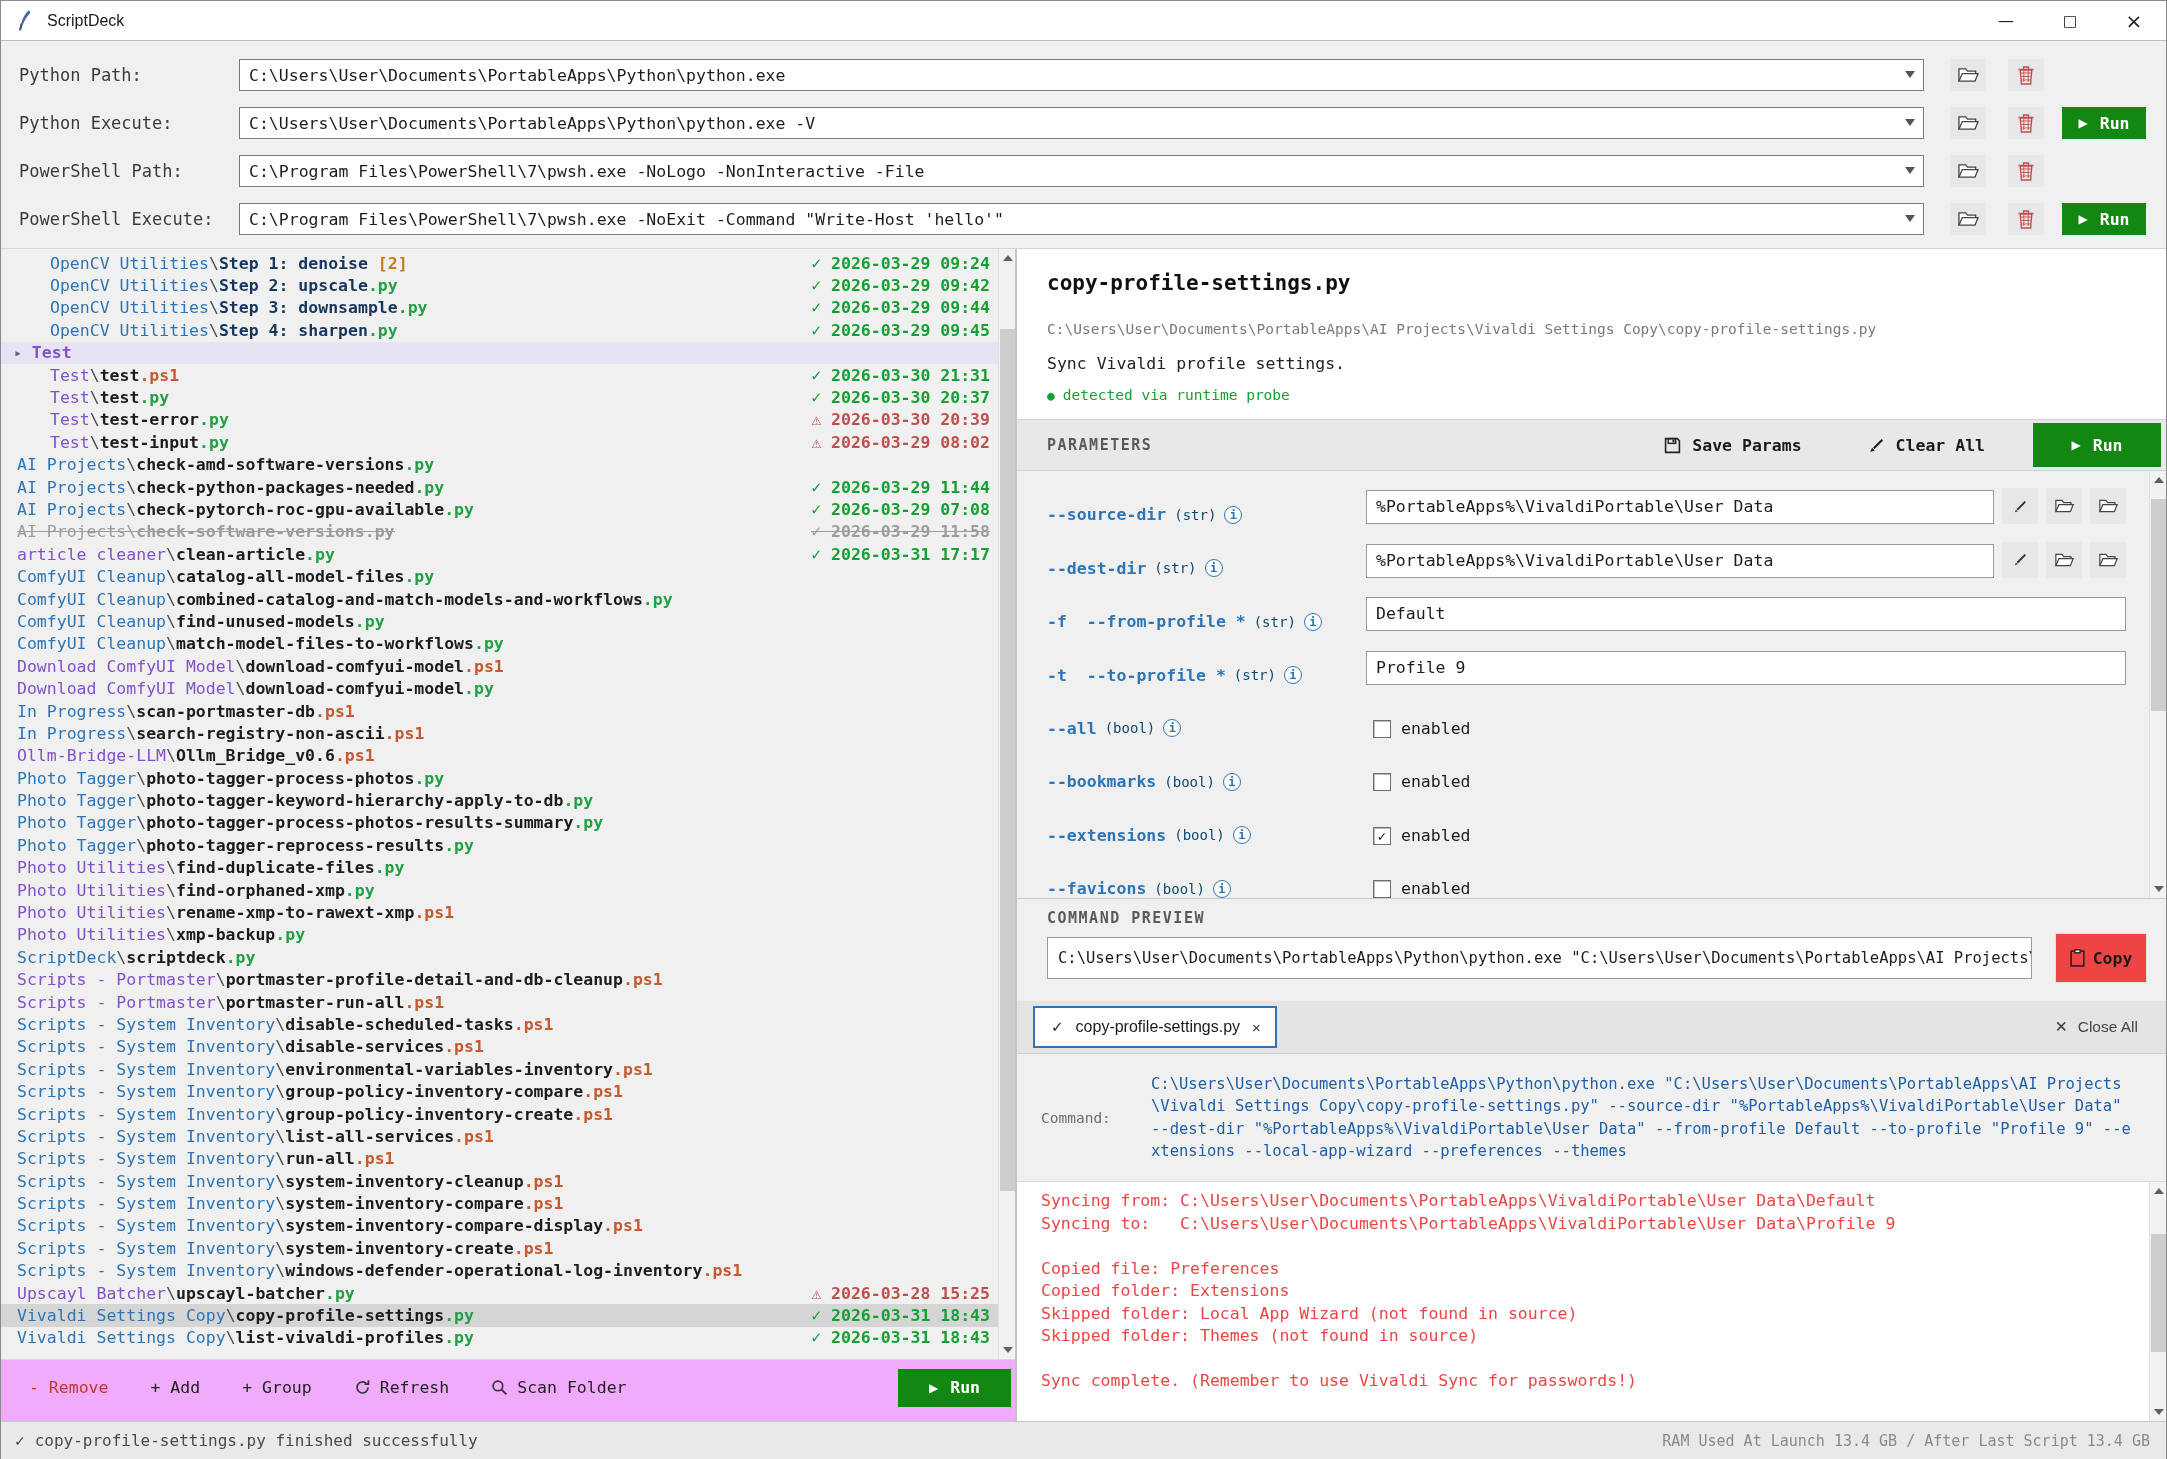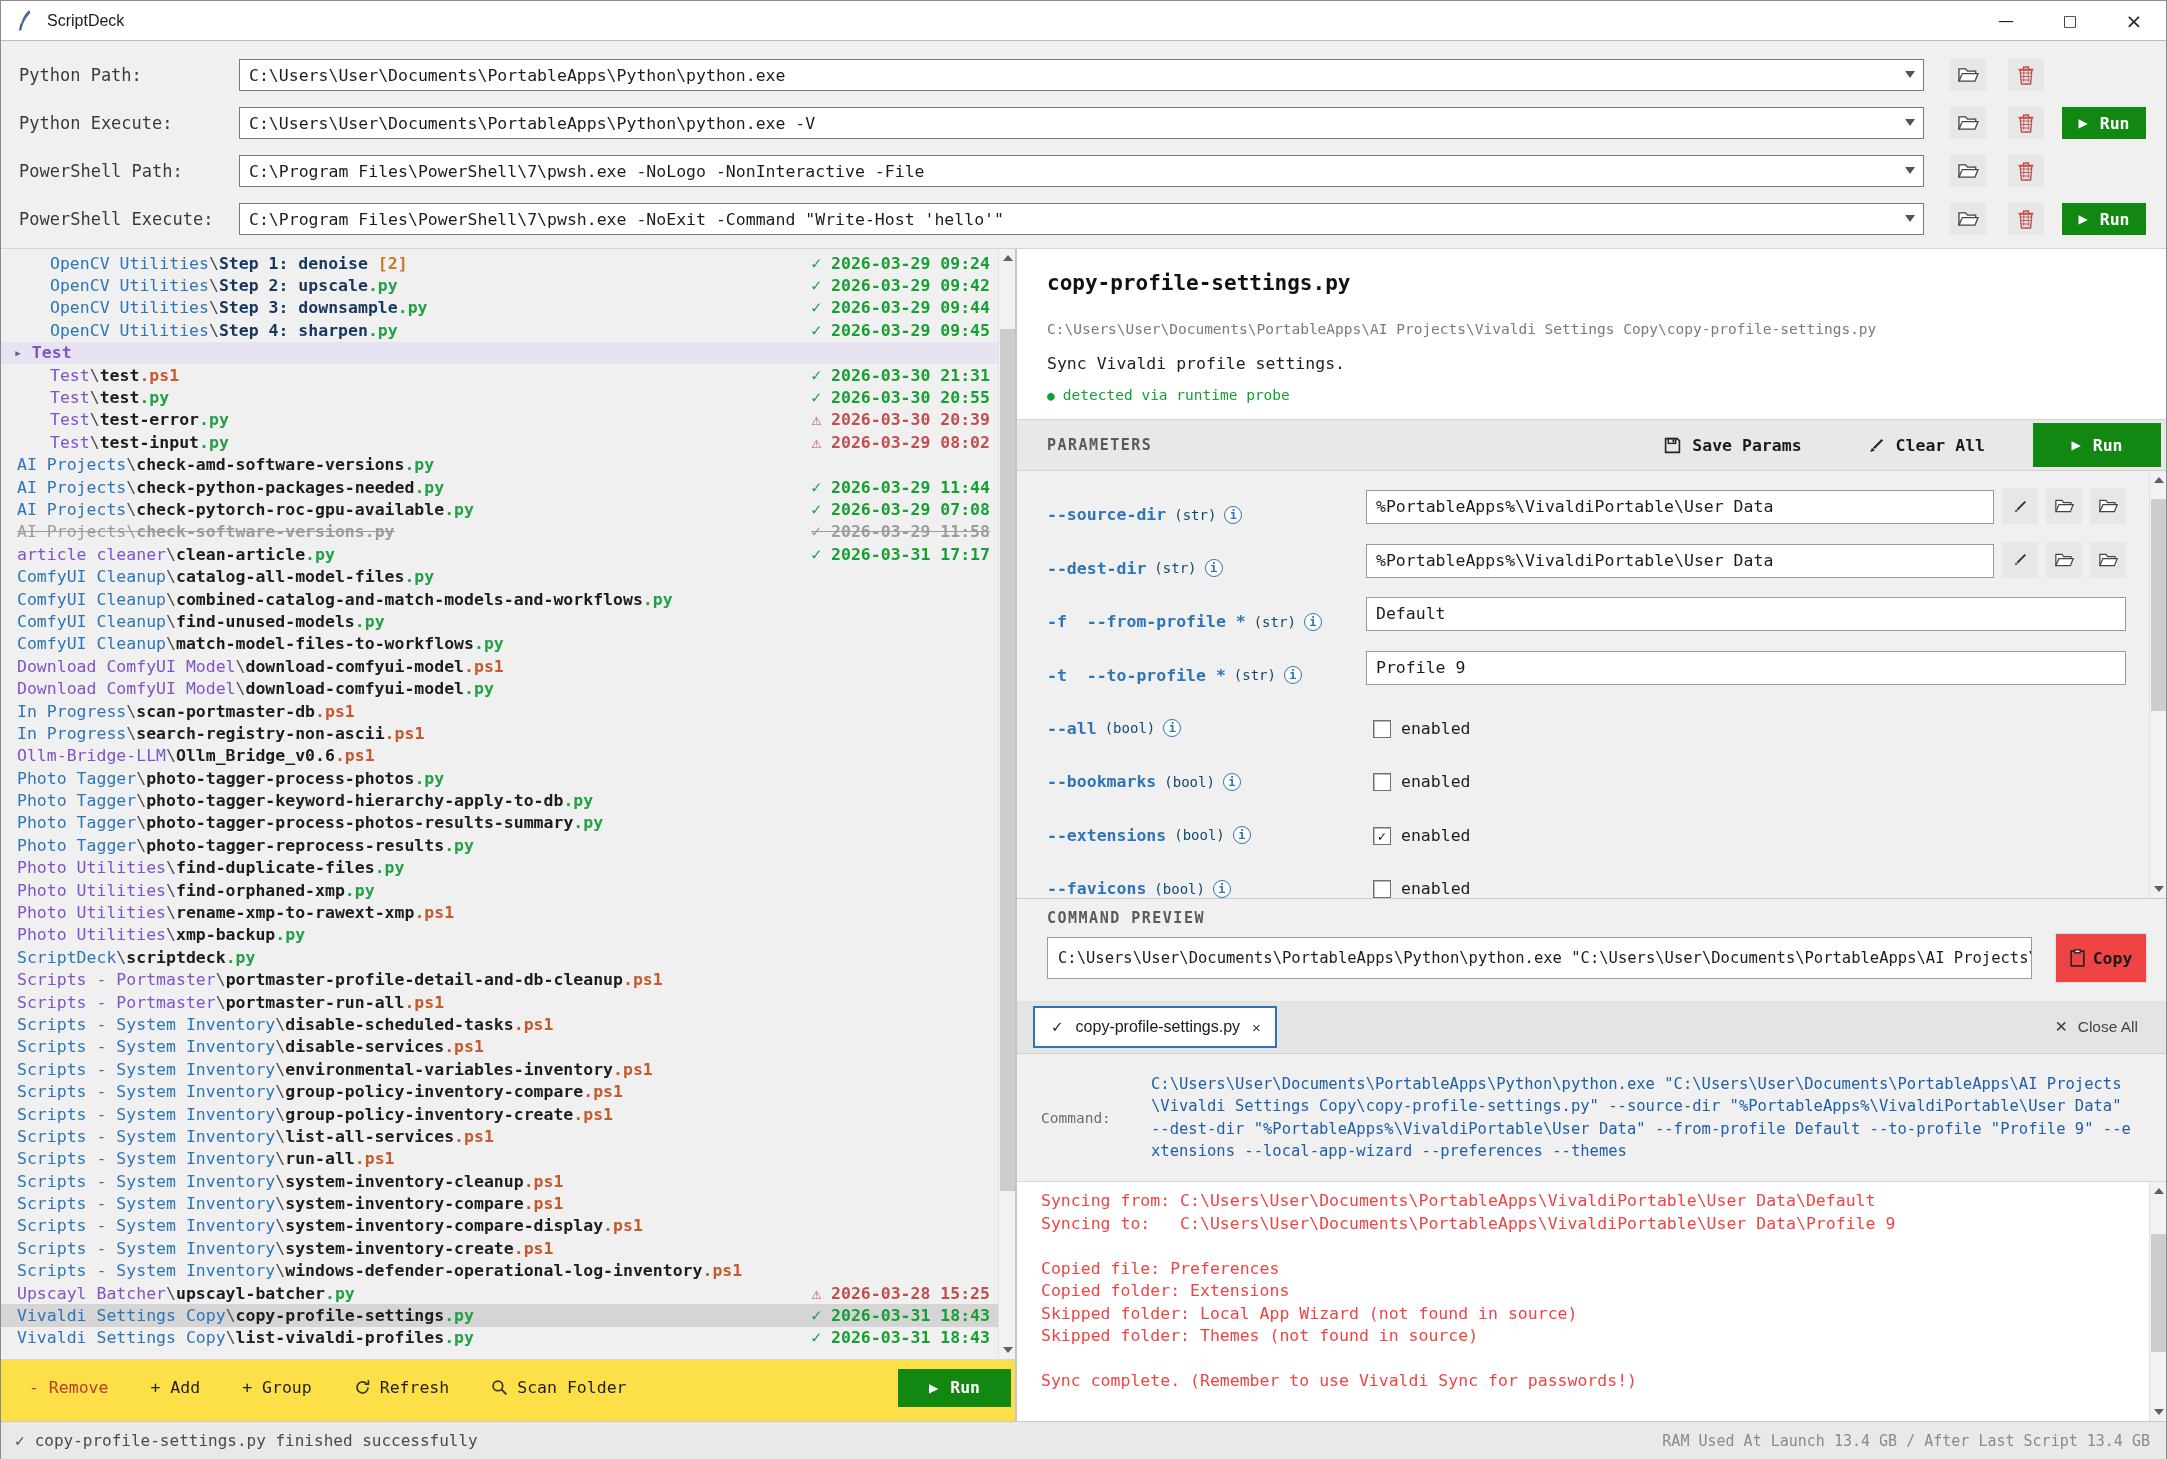--- a/index.html
+++ b/index.html
@@ -80,21 +80,21 @@
   .sb-arrow.down i { border-top:6px solid #606060; }
   .sb-thumb { position:absolute; left:1px; width:15px; background:#cdcdcd; }
   .list-scroll { right:0; top:0; height:1110px; }
   .list-scroll .sb-thumb { top:80px; height:862px; }
   .params-scroll { right:0; top:0; height:427px; }
   .params-scroll .sb-thumb { top:28px; height:212px; }
   .console-scroll { right:0; top:0; height:239px; }
   .console-scroll .sb-thumb { top:52px; height:118px; }
 
   
-  .left-toolbar { position:absolute; left:0; top:1110px; width:1014px; height:62px; background:#fde047;
+  .left-toolbar { position:absolute; left:0; top:1110px; width:1014px; height:62px; background:#f0abfc;
     border-top:1px solid #d8d8d8; display:flex; align-items:center; padding:0 4px 6px 28px; gap:42px; }
   .tool-btn { background:none; border:none; font-family:inherit; font-size:16.5px; color:#1f1f1f;
     display:flex; align-items:center; gap:9px; white-space:nowrap; }
   .tool-btn.remove { color:#c0392b; }
   .toolbar-run { width:113px; height:38px; margin-left:auto; }
 
   
   .details { position:absolute; left:0; top:0; width:100%; height:170px; background:#ffffff; padding-left:30px; }
   .d-title { position:absolute; top:22px; font-size:21px; font-weight:bold; color:#111; }
   .d-path { position:absolute; top:72px; font-size:14.5px; color:#7a7a7a; white-space:nowrap; }
@@ -308,21 +308,21 @@
           <div class="lrow ghead">
             <span class="garrow">▸</span>
             <span class="gname c-purple">Test</span>
           </div>
           <div class="lrow ind">
             <span class="ltext"><span class="c-purple">Test</span><span class="sep">\</span><span class="base">test</span><span class="ext-ps1">.ps1</span></span>
             <span class="stat ok"><span class="chk">✓</span><span class="time"> 2026-03-30 21:31</span></span>
           </div>
           <div class="lrow ind">
             <span class="ltext"><span class="c-purple">Test</span><span class="sep">\</span><span class="base">test</span><span class="ext-py">.py</span></span>
-            <span class="stat ok"><span class="chk">✓</span><span class="time"> 2026-03-30 20:55</span></span>
+            <span class="stat ok"><span class="chk">✓</span><span class="time"> 2026-03-30 20:37</span></span>
           </div>
           <div class="lrow ind">
             <span class="ltext"><span class="c-purple">Test</span><span class="sep">\</span><span class="base">test-error</span><span class="ext-py">.py</span></span>
             <span class="stat warn"><span class="wrn">⚠</span><span class="time"> 2026-03-30 20:39</span></span>
           </div>
           <div class="lrow ind">
             <span class="ltext"><span class="c-purple">Test</span><span class="sep">\</span><span class="base">test-input</span><span class="ext-py">.py</span></span>
             <span class="stat warn"><span class="wrn">⚠</span><span class="time"> 2026-03-29 08:02</span></span>
           </div>
           <div class="lrow">

